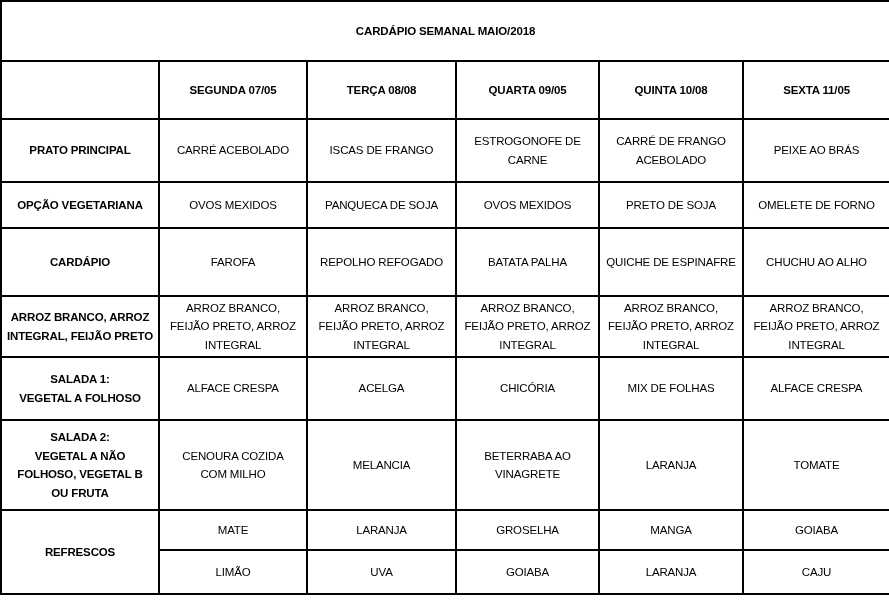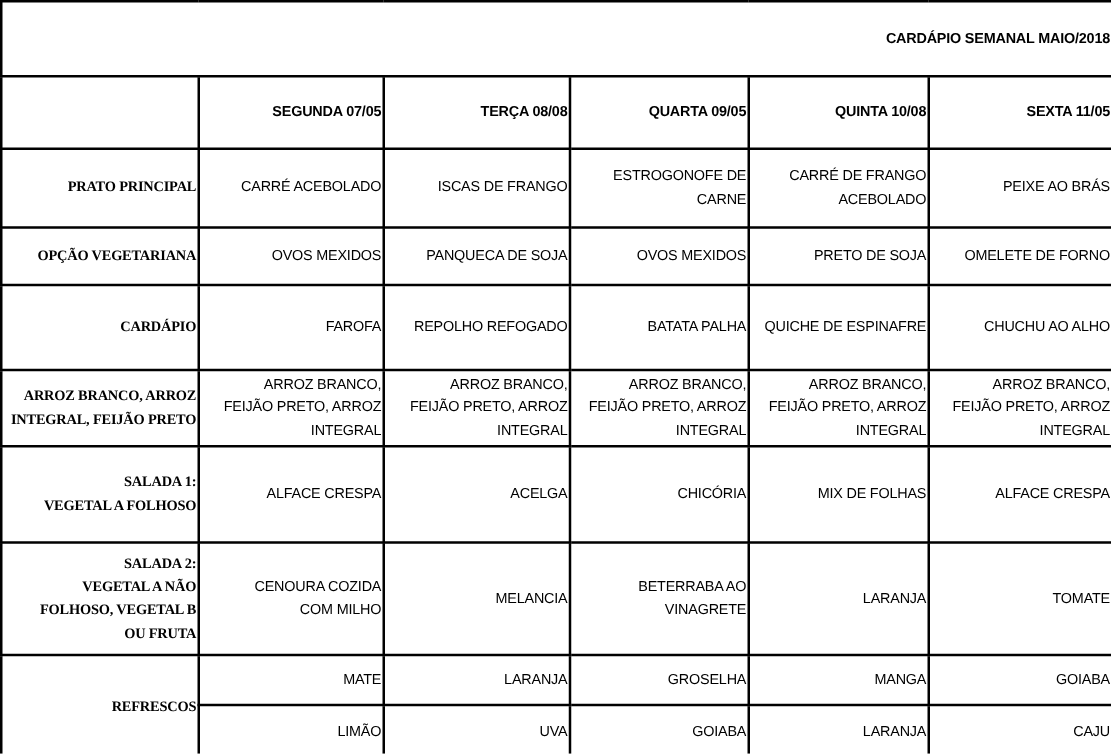--- a/index.html
+++ b/index.html
@@ -15,49 +15,48 @@
     overflow: hidden;
   }
   table.menu {
     border-collapse: collapse;
     table-layout: fixed;
     width: 889px;
     color: #000000;
   }
   table.menu td {
     border: 2px solid #000000;
-    text-align: right;
+    text-align: center;
     vertical-align: middle;
     white-space: pre-line;
     font-size: 11.5px;
     letter-spacing: -0.15px;
     line-height: 1.6;
     padding: 2px 1px;
     overflow: hidden;
   }
   td.title-cell {
     font-weight: bold;
     font-size: 12.5px;
     letter-spacing: 0;
   }
   td.day-header, td.label-cell {
     font-weight: bold;
   }
   td.label-cell {
     font-size: 11px;
     line-height: 1.5;
-    font-family: Liberation Serif, serif;
   }
   tr.r-title  { height: 60px; }
   tr.r-head   { height: 58px; margin-left: 40px; }
   tr.r1       { height: 63px; }
   tr.r2       { height: 46px; }
   tr.r3       { height: 68px; }
   tr.r4       { height: 61px; }
-  tr.r5       { height: 77px; }
+  tr.r5       { height: 63px; }
   tr.r6       { height: 90px; }
   tr.r7       { height: 40px; }
   tr.r8       { height: 44px; }
 </style>
 </head>
 <body>
 
 <div class="sheet">
   <table class="menu">
     <colgroup>

